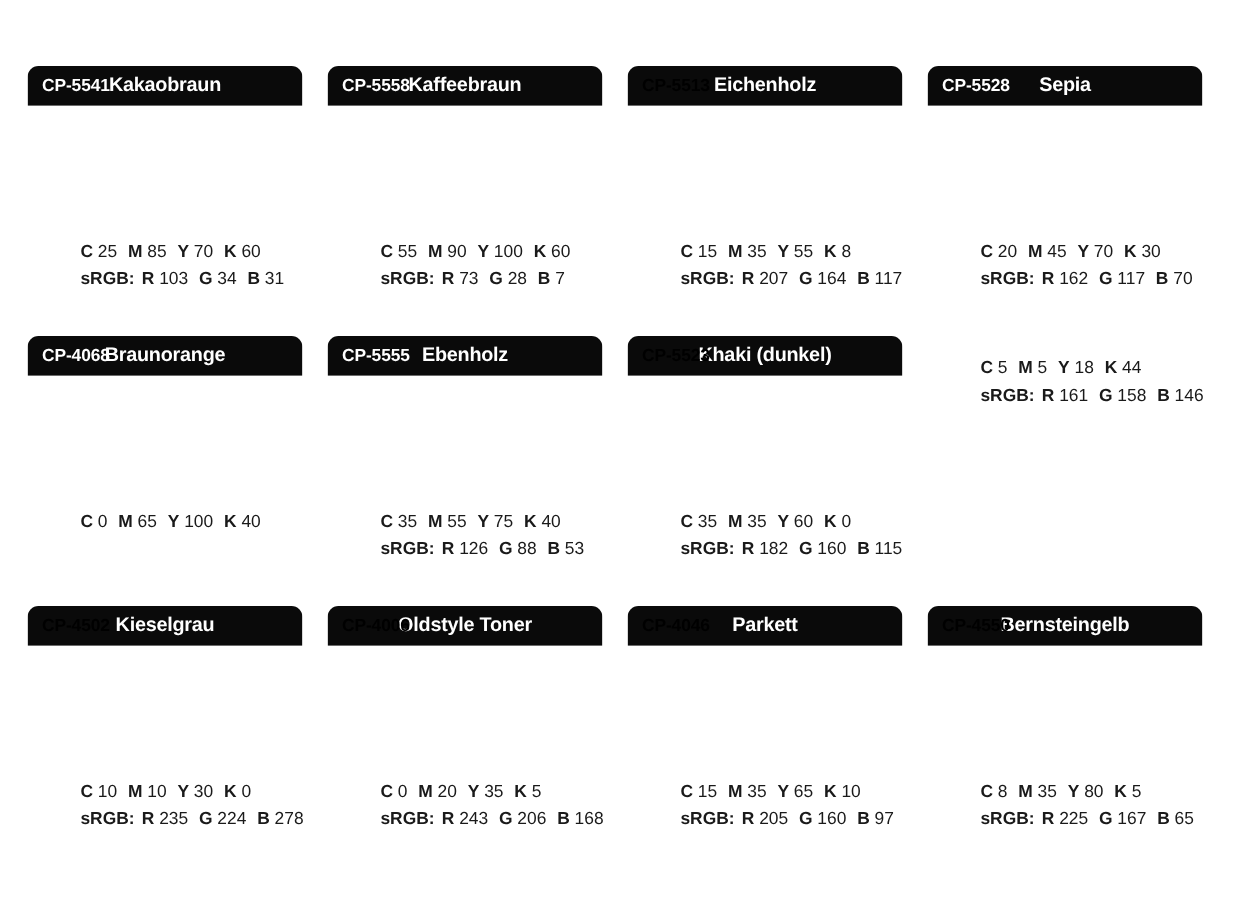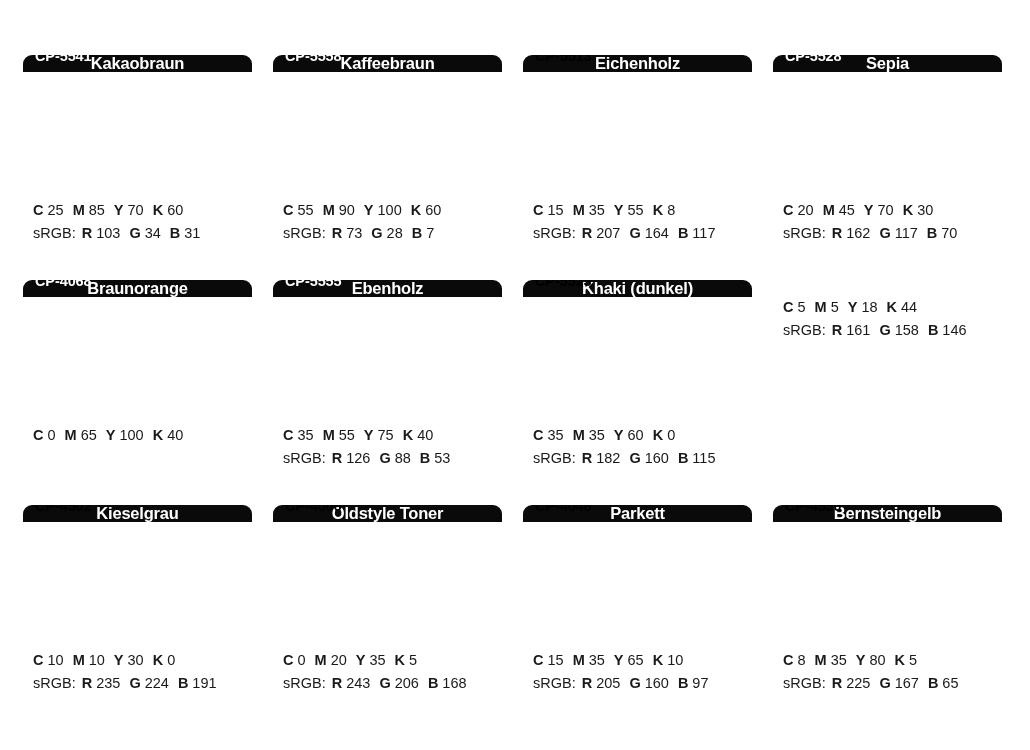--- a/index.html
+++ b/index.html
@@ -35,21 +35,21 @@
   .card:last-child { margin-right: 0; }
 
   .chip {
     position: relative;
     height: 128px;
     border-radius: 9px;
     overflow: hidden;
     box-sizing: border-box;
   }
   .chip-header {
-    height: 17px;
+    height: 33px;
     background: #0a0a0a;
     display: flex;
     align-items: center;
     justify-content: center;
     box-sizing: border-box;
     padding: 0 6px;
   }
   .chip-name {
     color: #ffffff;
     font-size: 16.5px;
@@ -75,26 +75,27 @@
   .code-dark  { color: #000000; }
 
   .specs {
     padding: 16px 0 0 10px;
   }
   .spec-line {
     font-size: 14.5px;
     color: #1a1a1a;
     line-height: 1.62;
     white-space: nowrap;
+    margin-left: 34px;
   }
   .k { font-weight: bold; }
   .v { font-weight: normal; }
   .sp { display: inline-block; width: 4px; }
   .gap { display: inline-block; width: 9px; }
-  .srgb-label { font-weight: normal; margin-right: 6px; }
+  .srgb-label { font-weight: bold; margin-right: 6px; }
 </style>
 </head>
 <body>
 
 <div id="palette">
     <div class="row">
       <div class="card">
         <div class="chip">
           <div class="chip-header">
             <span class="chip-name">Kakaobraun</span>
@@ -205,21 +206,21 @@
         <div class="chip">
           <div class="chip-header">
             <span class="chip-name">Kieselgrau</span>
           </div>
           <div class="chip-body" style="background:#ebe0bf;">
             <span class="chip-code code-dark">CP-4502</span>
           </div>
         </div>
         <div class="specs">
           <div class="spec-line"><span class="k">C</span><span class="sp"></span><span class="v">10</span><span class="gap"></span><span class="k">M</span><span class="sp"></span><span class="v">10</span><span class="gap"></span><span class="k">Y</span><span class="sp"></span><span class="v">30</span><span class="gap"></span><span class="k">K</span><span class="sp"></span><span class="v">0</span></div>
-          <div class="spec-line"><span class="srgb-label">sRGB:</span><span class="k">R</span><span class="sp"></span><span class="v">235</span><span class="gap"></span><span class="k">G</span><span class="sp"></span><span class="v">224</span><span class="gap"></span><span class="k">B</span><span class="sp"></span><span class="v">191</span></div>
+          <div class="spec-line"><span class="srgb-label">sRGB:</span><span class="k">R</span><span class="sp"></span><span class="v">235</span><span class="gap"></span><span class="k">G</span><span class="sp"></span><span class="v">224</span><span class="gap"></span><span class="k">B</span><span class="sp"></span><span class="v">278</span></div>
         </div>
       </div>
       <div class="card">
         <div class="chip">
           <div class="chip-header">
             <span class="chip-name">Oldstyle Toner</span>
           </div>
           <div class="chip-body" style="background:#f3cea8;">
             <span class="chip-code code-dark">CP-4006</span>
           </div>

